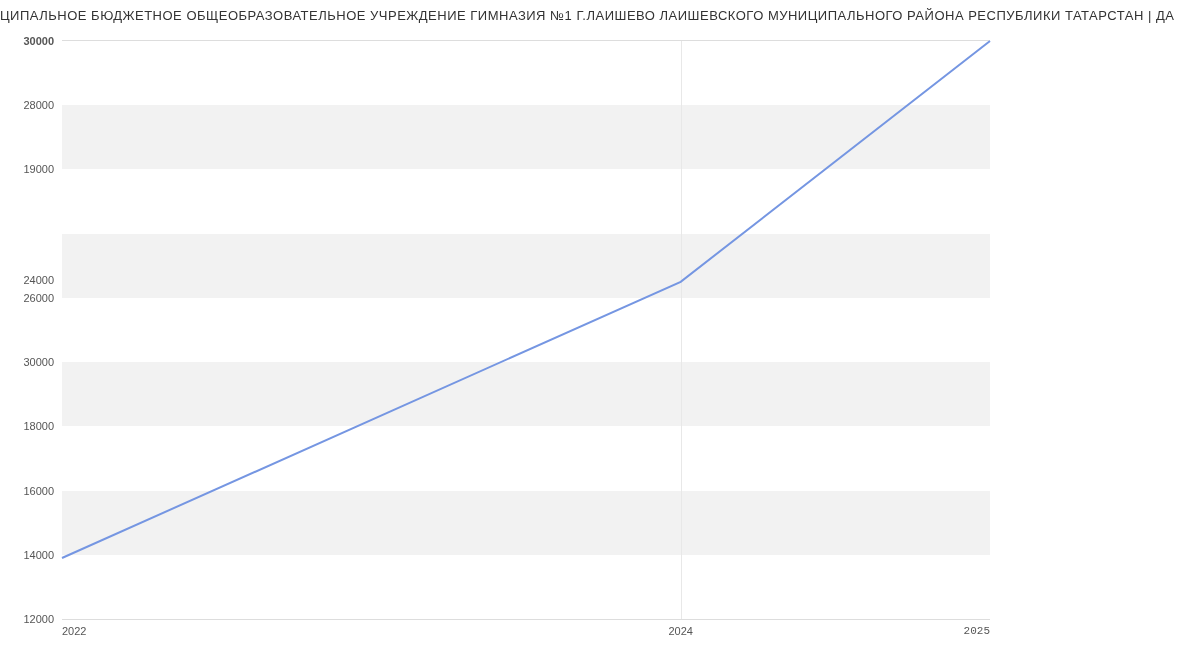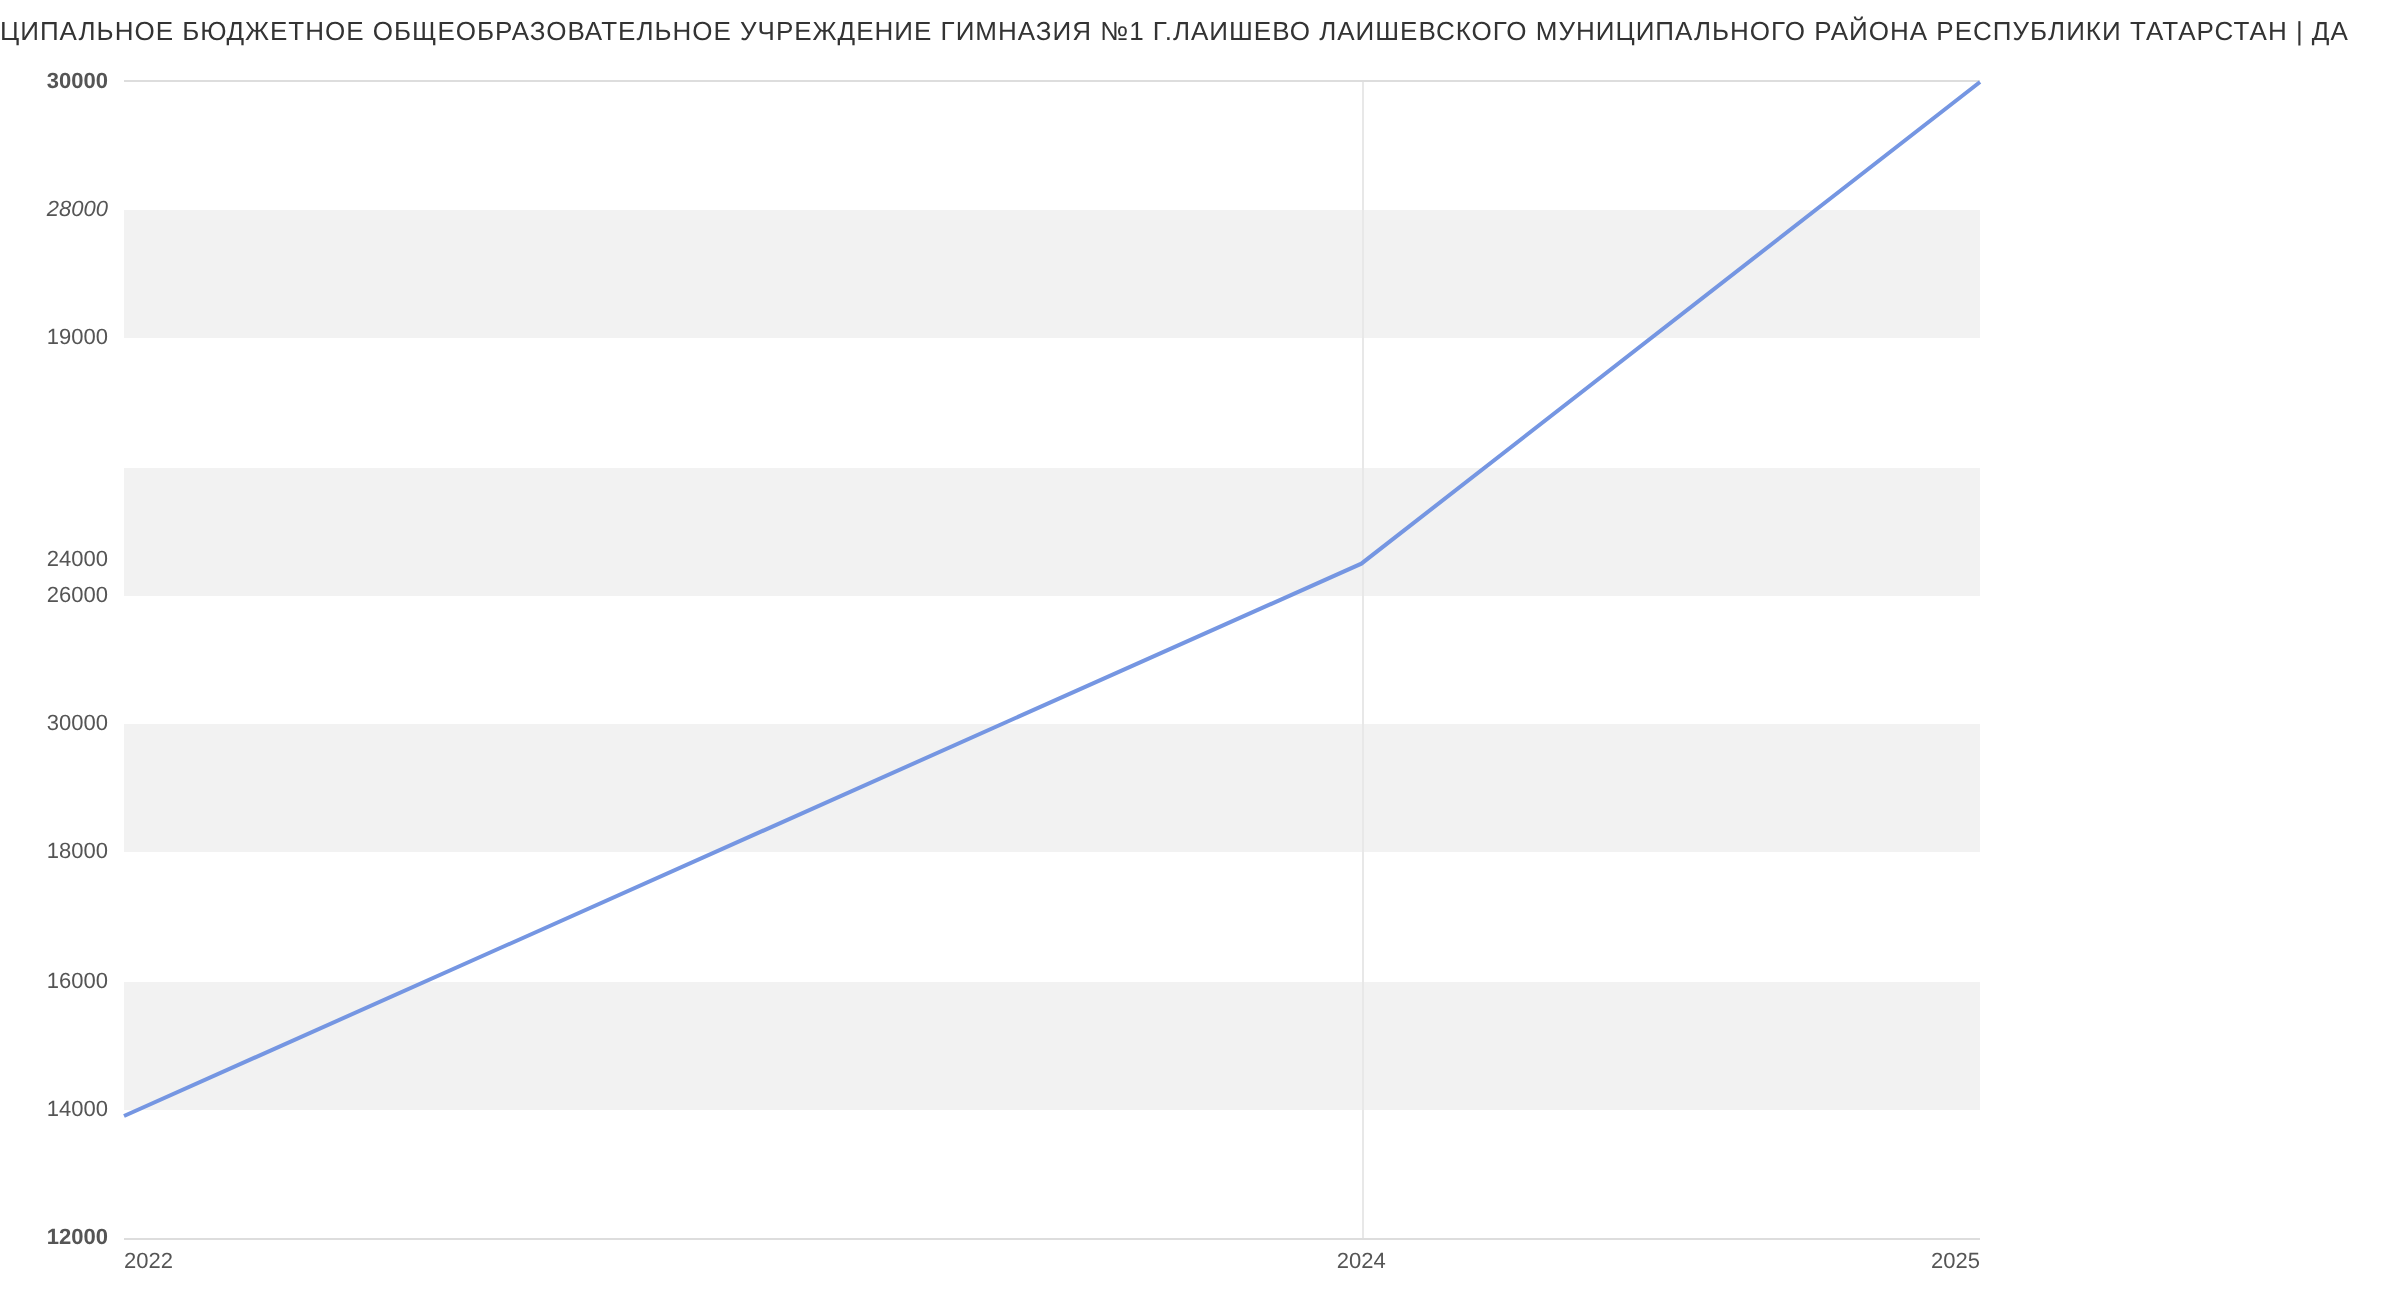--- a/index.html
+++ b/index.html
@@ -29,31 +29,31 @@
           <div class="band" style="top: 33.3333%; height: 11.1111%;"></div>
           <div class="band" style="top: 11.1111%; height: 11.1111%;"></div>
         </div>
       <div id="vgrids">
           <div class="vgrid" style="left: 66.6667%;"></div>
         </div>
       <svg class="line-svg" preserveAspectRatio="none" viewBox="0 0 1000 1000">
         <polyline id="dataline" fill="none" stroke="#7596e2" stroke-width="2" vector-effect="non-scaling-stroke" points="0,894.4444444444445 666.6666666666666,416.66666666666663 1000,0"></polyline>
       </svg>
       <div id="yticks">
-          <div class="y-tick" style="top: 100%; font-weight: bold;">12000</div>
+          <div class="y-tick" style="top: 100%;">12000</div>
           <div class="y-tick" style="top: 88.8889%; margin-left: 13px;">14000</div>
           <div class="y-tick" style="top: 77.7778%;">16000</div>
           <div class="y-tick" style="top: 66.6667%;">18000</div>
           <div class="y-tick" style="top: 55.5556%;">30000</div>
           <div class="y-tick" style="top: 44.4444%;">26000</div>
           <div class="y-tick" style="top: 33.3333%; margin-top: 46px;">24000</div>
           <div class="y-tick" style="top: 22.2222%;">19000</div>
-          <div class="y-tick" style="top: 11.1111%; font-style: italic;">28000</div>
+          <div class="y-tick" style="top: 11.1111%;">28000</div>
           <div class="y-tick" style="top: 0%; font-weight: bold;">30000</div>
         </div>
       <div id="xticks">
           <div class="x-tick left" style="left: 0%;">2022</div>
           <div class="x-tick" style="left: 66.6667%;">2024</div>
-          <div class="x-tick right" style="left: 100%;">2025</div>
+          <div class="x-tick right" style="left: 100%; font-family: Liberation Mono, monospace;">2025</div>
         </div>
     </div>
   </div>
 </div>
 
 </body></html>

